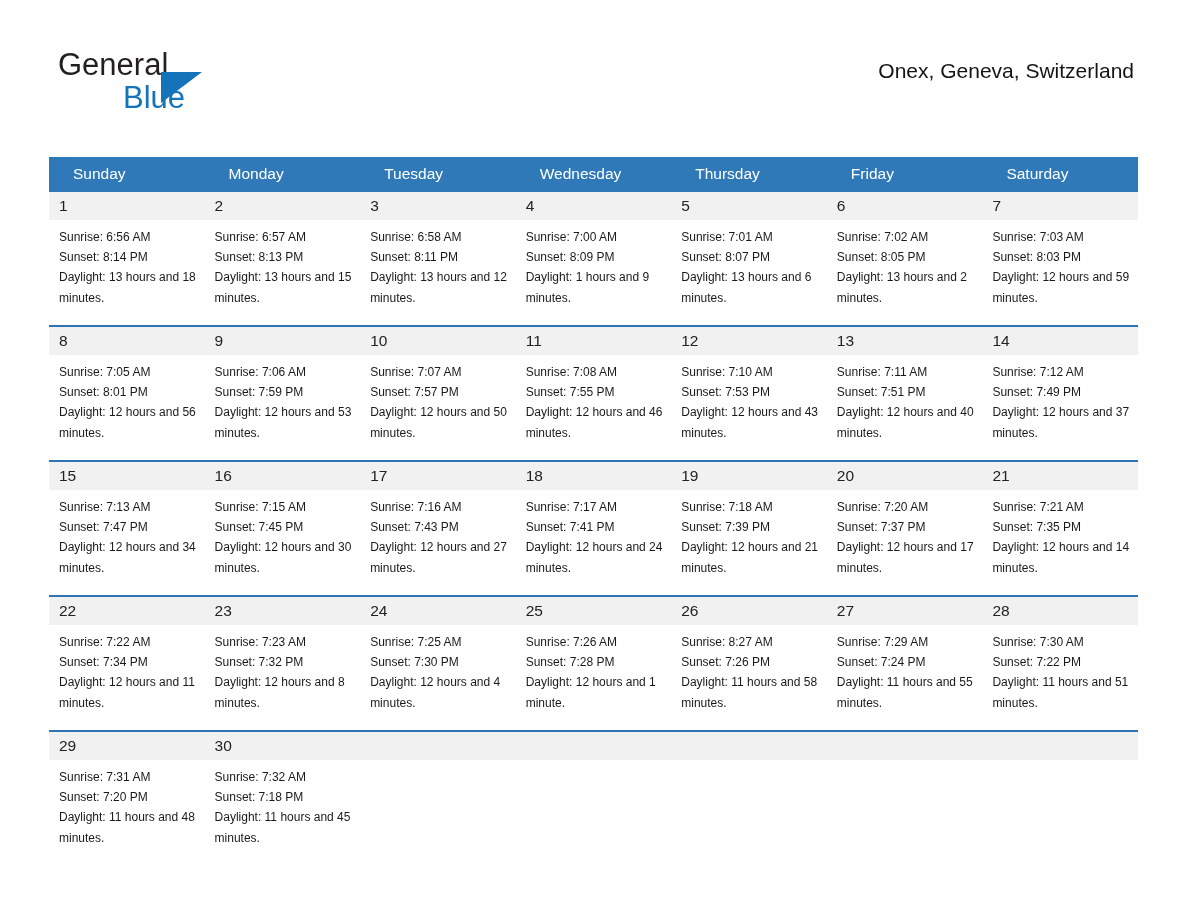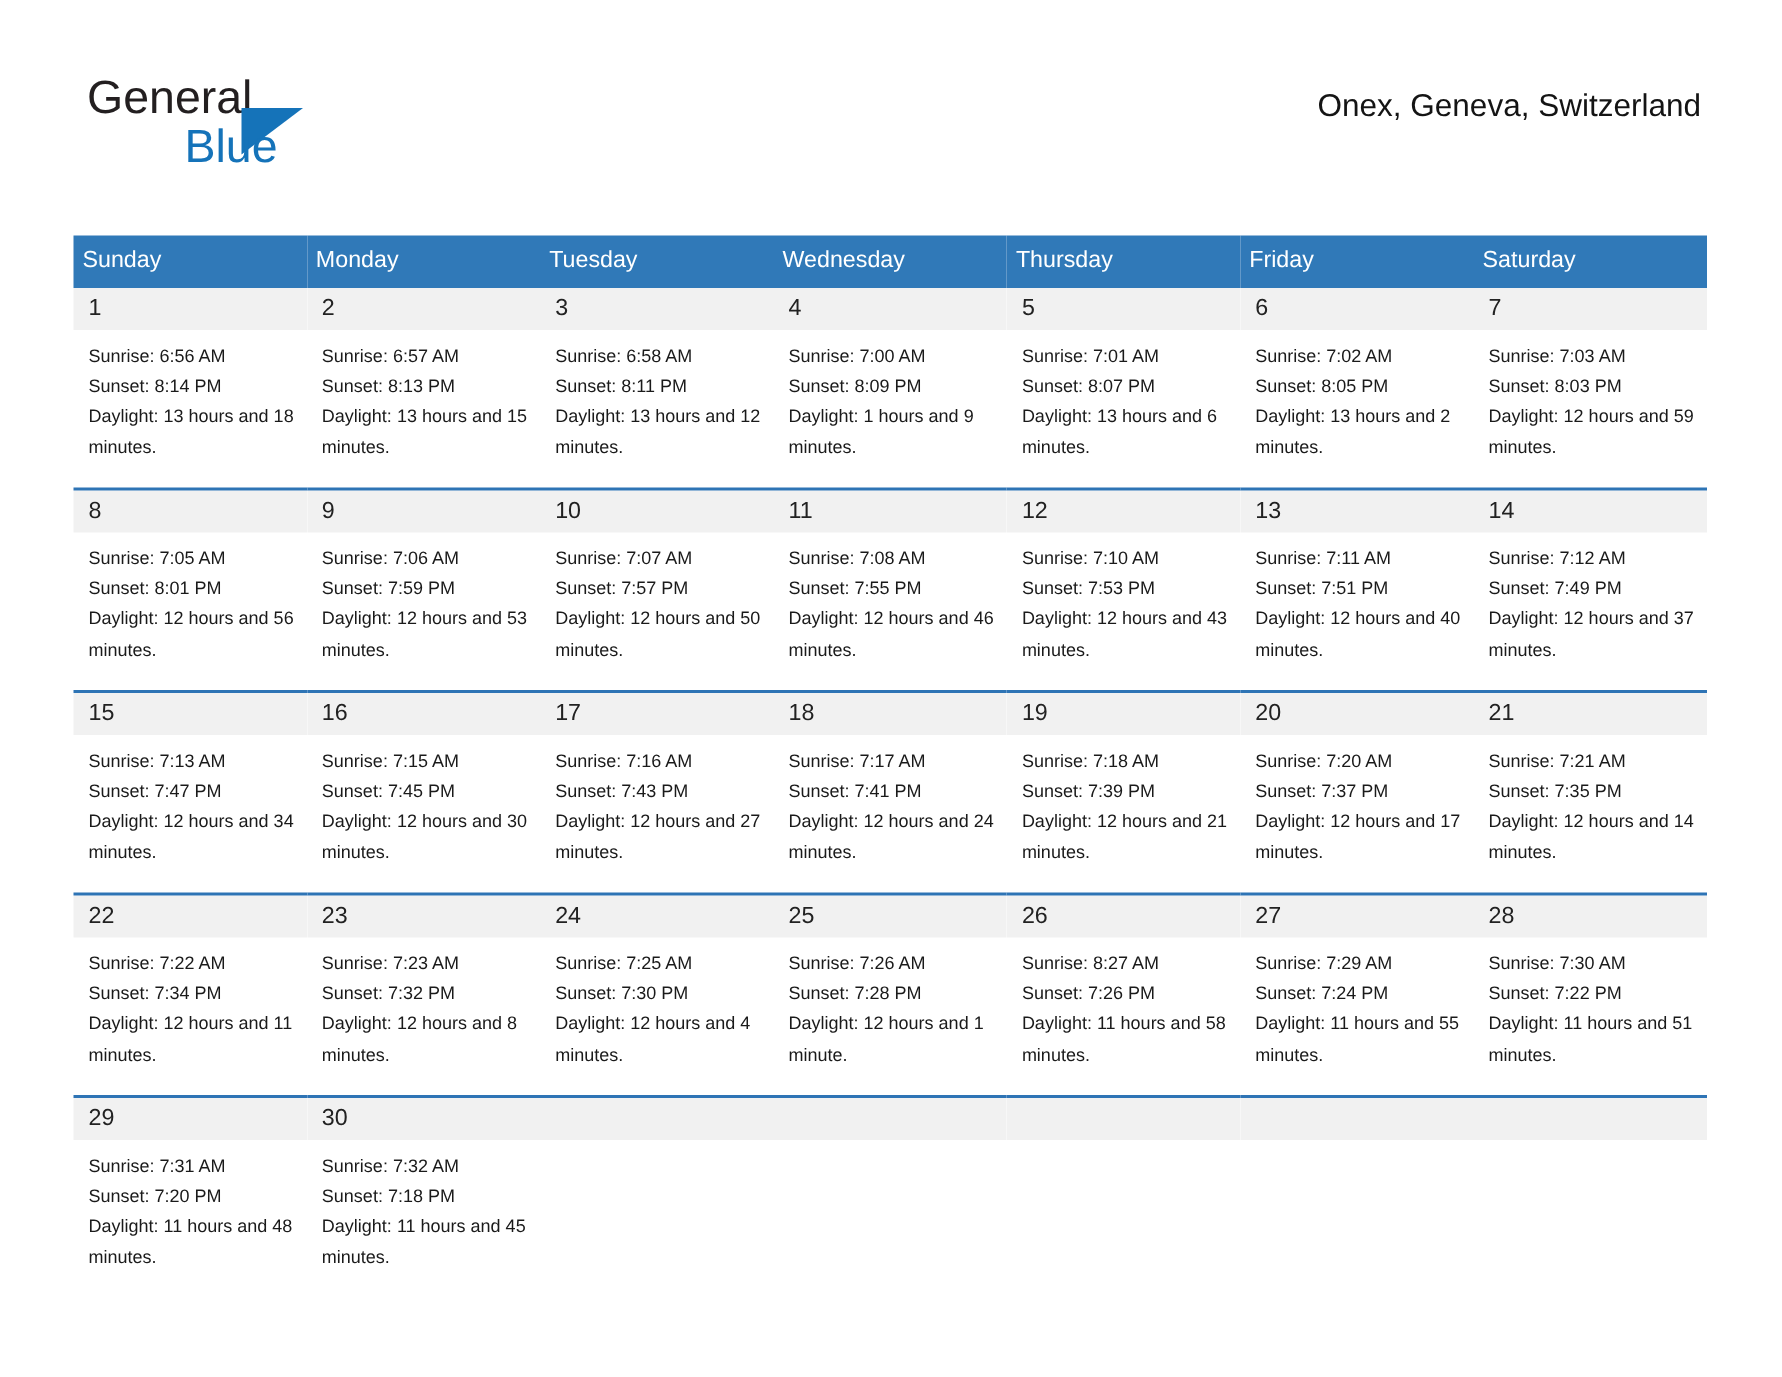--- a/index.html
+++ b/index.html
@@ -102,21 +102,21 @@
     table-layout: fixed;
   }
   .calendar col { width: 155.57px; }
 
   thead th {
     background: #3079b8;
     color: #ffffff;
     font-size: 15.5px;
     font-weight: normal;
     text-align: left;
-    padding: 7px 0 8px 6px;
+    padding: 7px 0 8px 24px;
     height: 20px;
     border: none;
   }
 
   tbody tr.week-row > td {
     vertical-align: top;
     padding: 0;
     border-top: 2px solid #2e74b5;
     background: #ffffff;
   }

